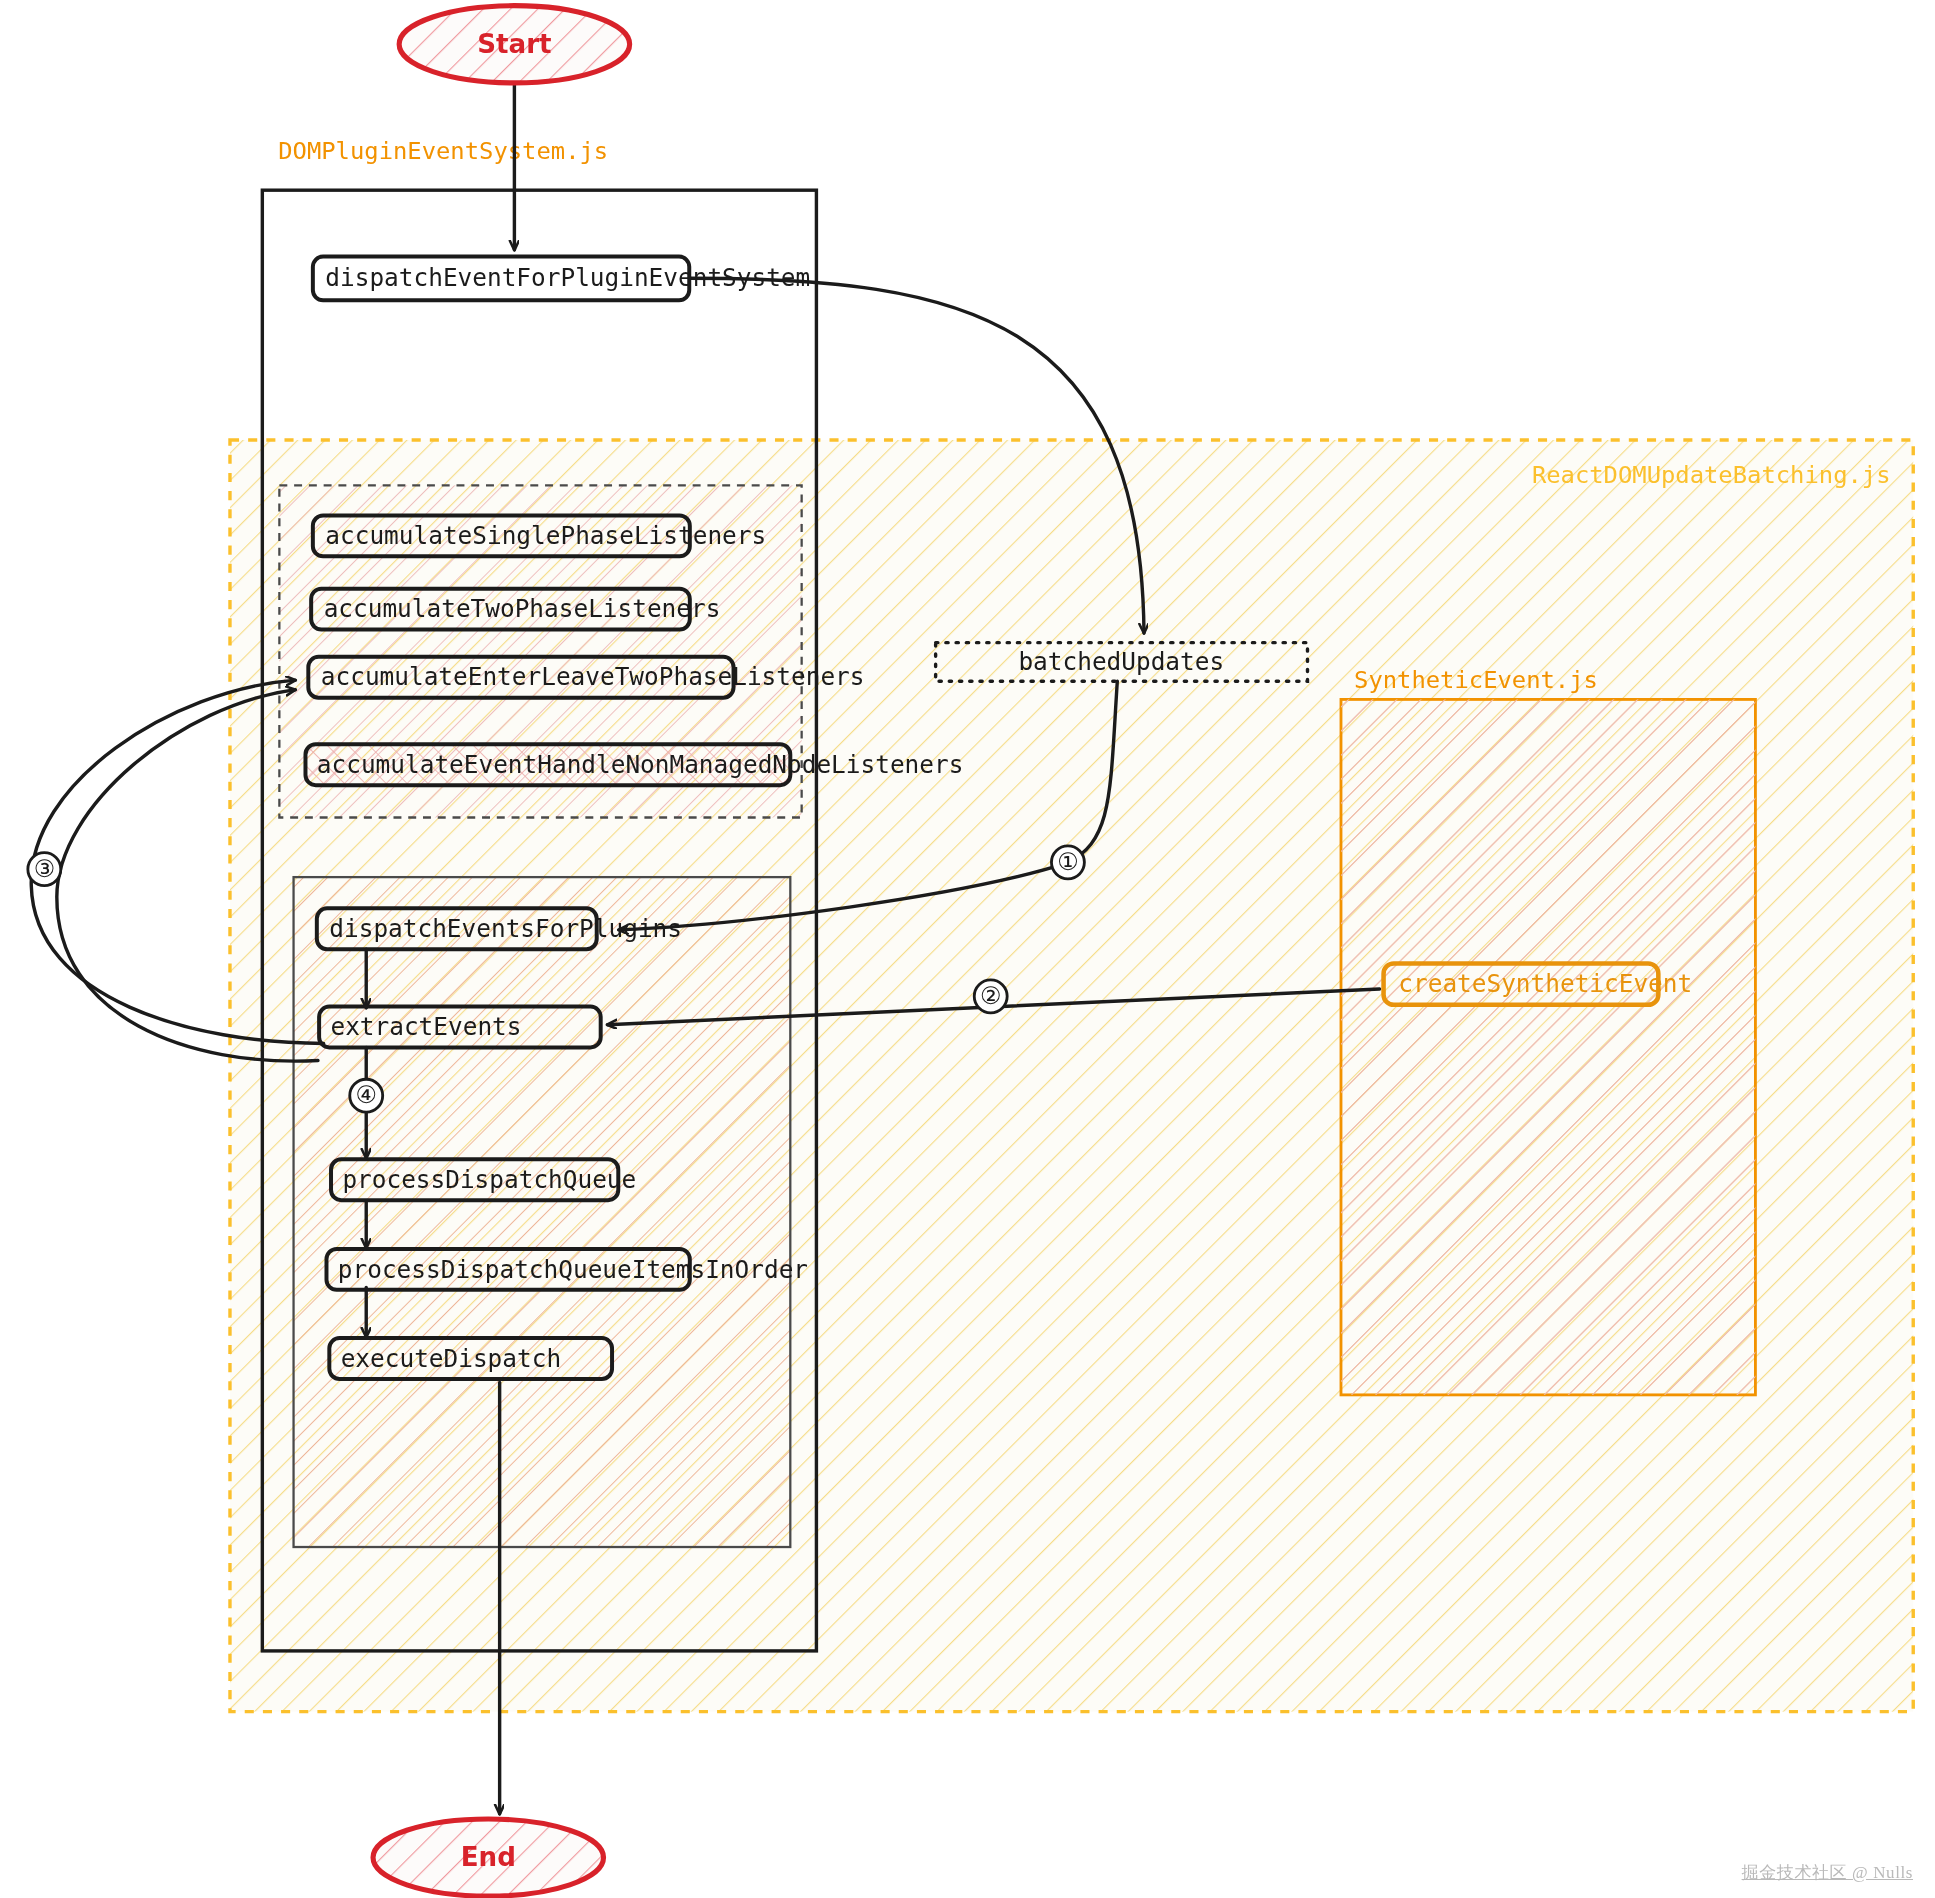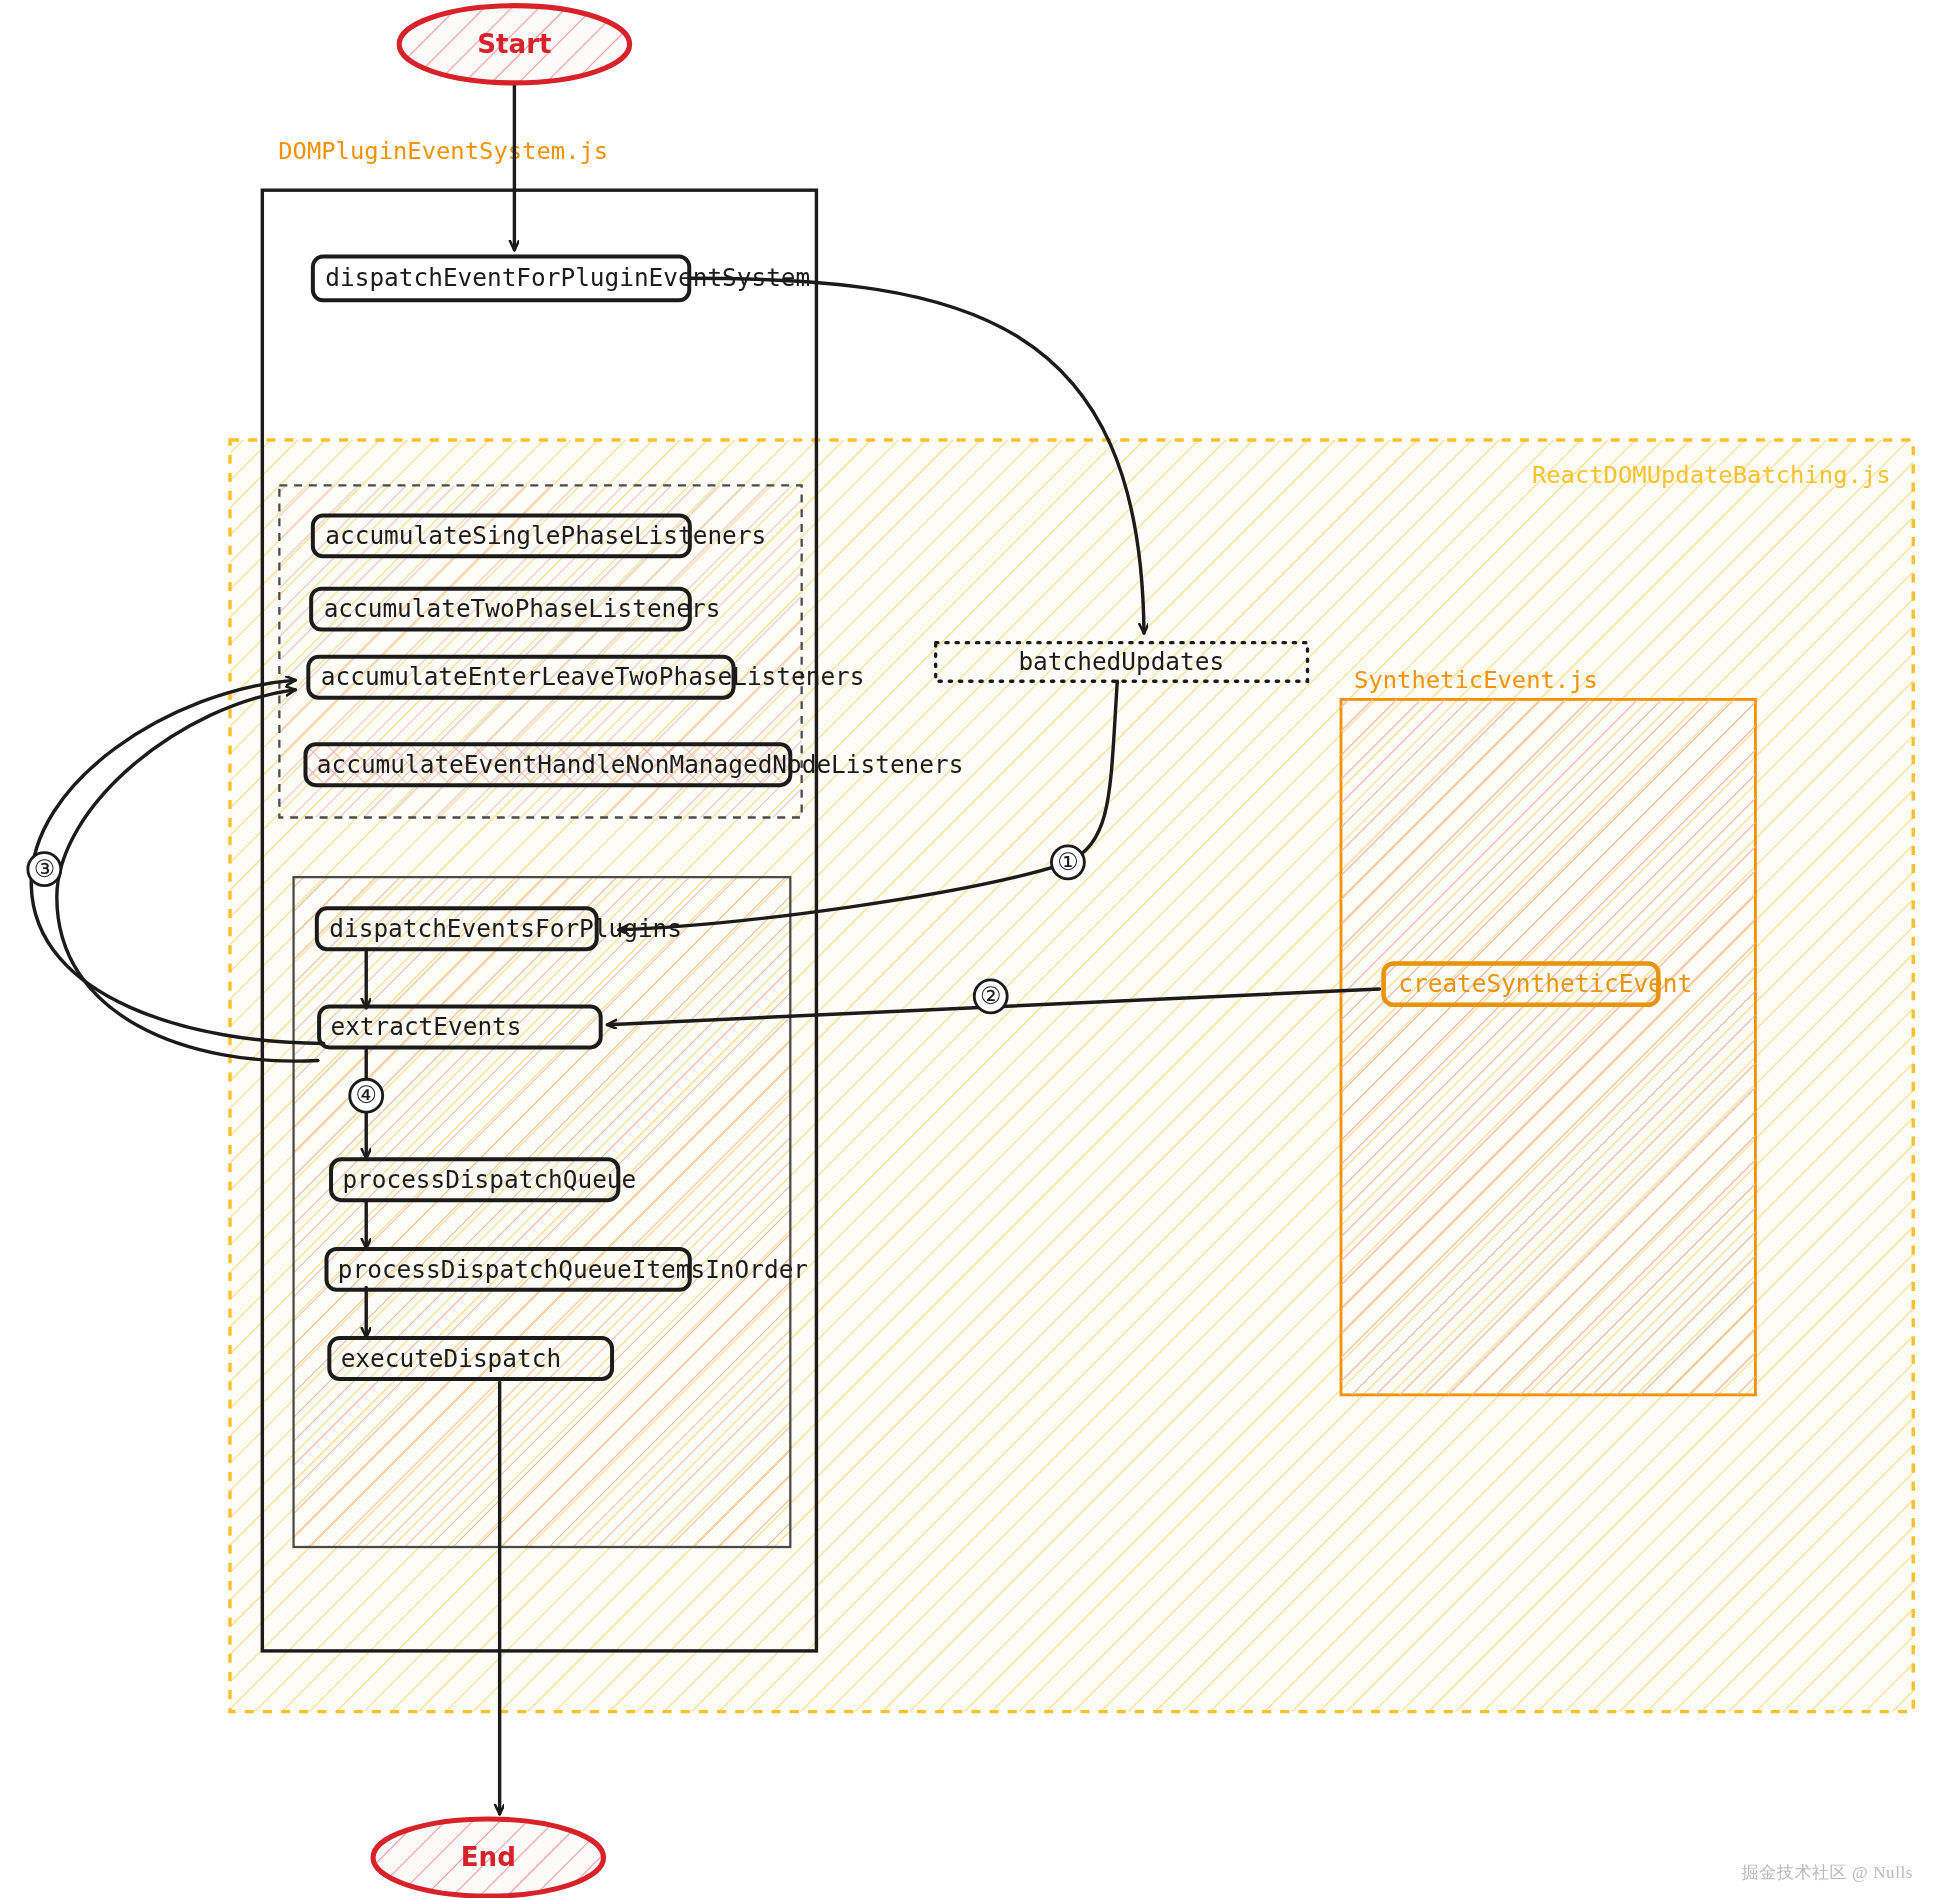--- a/index.html
+++ b/index.html
@@ -1,20 +1,20 @@
 <!DOCTYPE html>
 <html style="font-size:9px"><head>
 <meta charset="utf-8">
 <style>
   html,body{margin:0;padding:0;background:#ffffff;}
   body{width:1936px;height:1899px;font-family:"DejaVu Sans Mono",monospace;}
   #stage{position:relative;width:1936px;height:1899px;overflow:hidden;background:#fff;}
   svg.layer{position:absolute;left:0;top:0;width:1936px;height:1899px;}
   .wm{position:absolute;right:23px;bottom:14.8px;font-family:"Liberation Serif",serif;
-      font-size:17px;color:#b9b9b9;letter-spacing:0.6px;white-space:nowrap;}
+      font-size:17px;color:#b9b9b9;letter-spacing:0.6px;white-space:nowrap;text-decoration:underline;}
   text{dominant-baseline:middle;}
   .nodetxt{font-family:"DejaVu Sans Mono",monospace;font-size:43px;fill:#1b1b1b;}
   .nodetxt-o{font-family:"DejaVu Sans Mono",monospace;font-size:43px;fill:#e8930c;}
   .termtxt{font-family:"DejaVu Sans",sans-serif;font-size:46px;font-weight:700;fill:#d8222a;}
   .lbl-orange{font-family:"DejaVu Sans Mono",monospace;font-size:42px;fill:#f29200;}
   .lbl-gold{font-family:"DejaVu Sans Mono",monospace;font-size:42px;fill:#fbc02d;}
   .numtxt{font-family:"DejaVu Sans",sans-serif;font-size:40px;fill:#1b1b1b;}
 </style>
 </head>
 <body>

